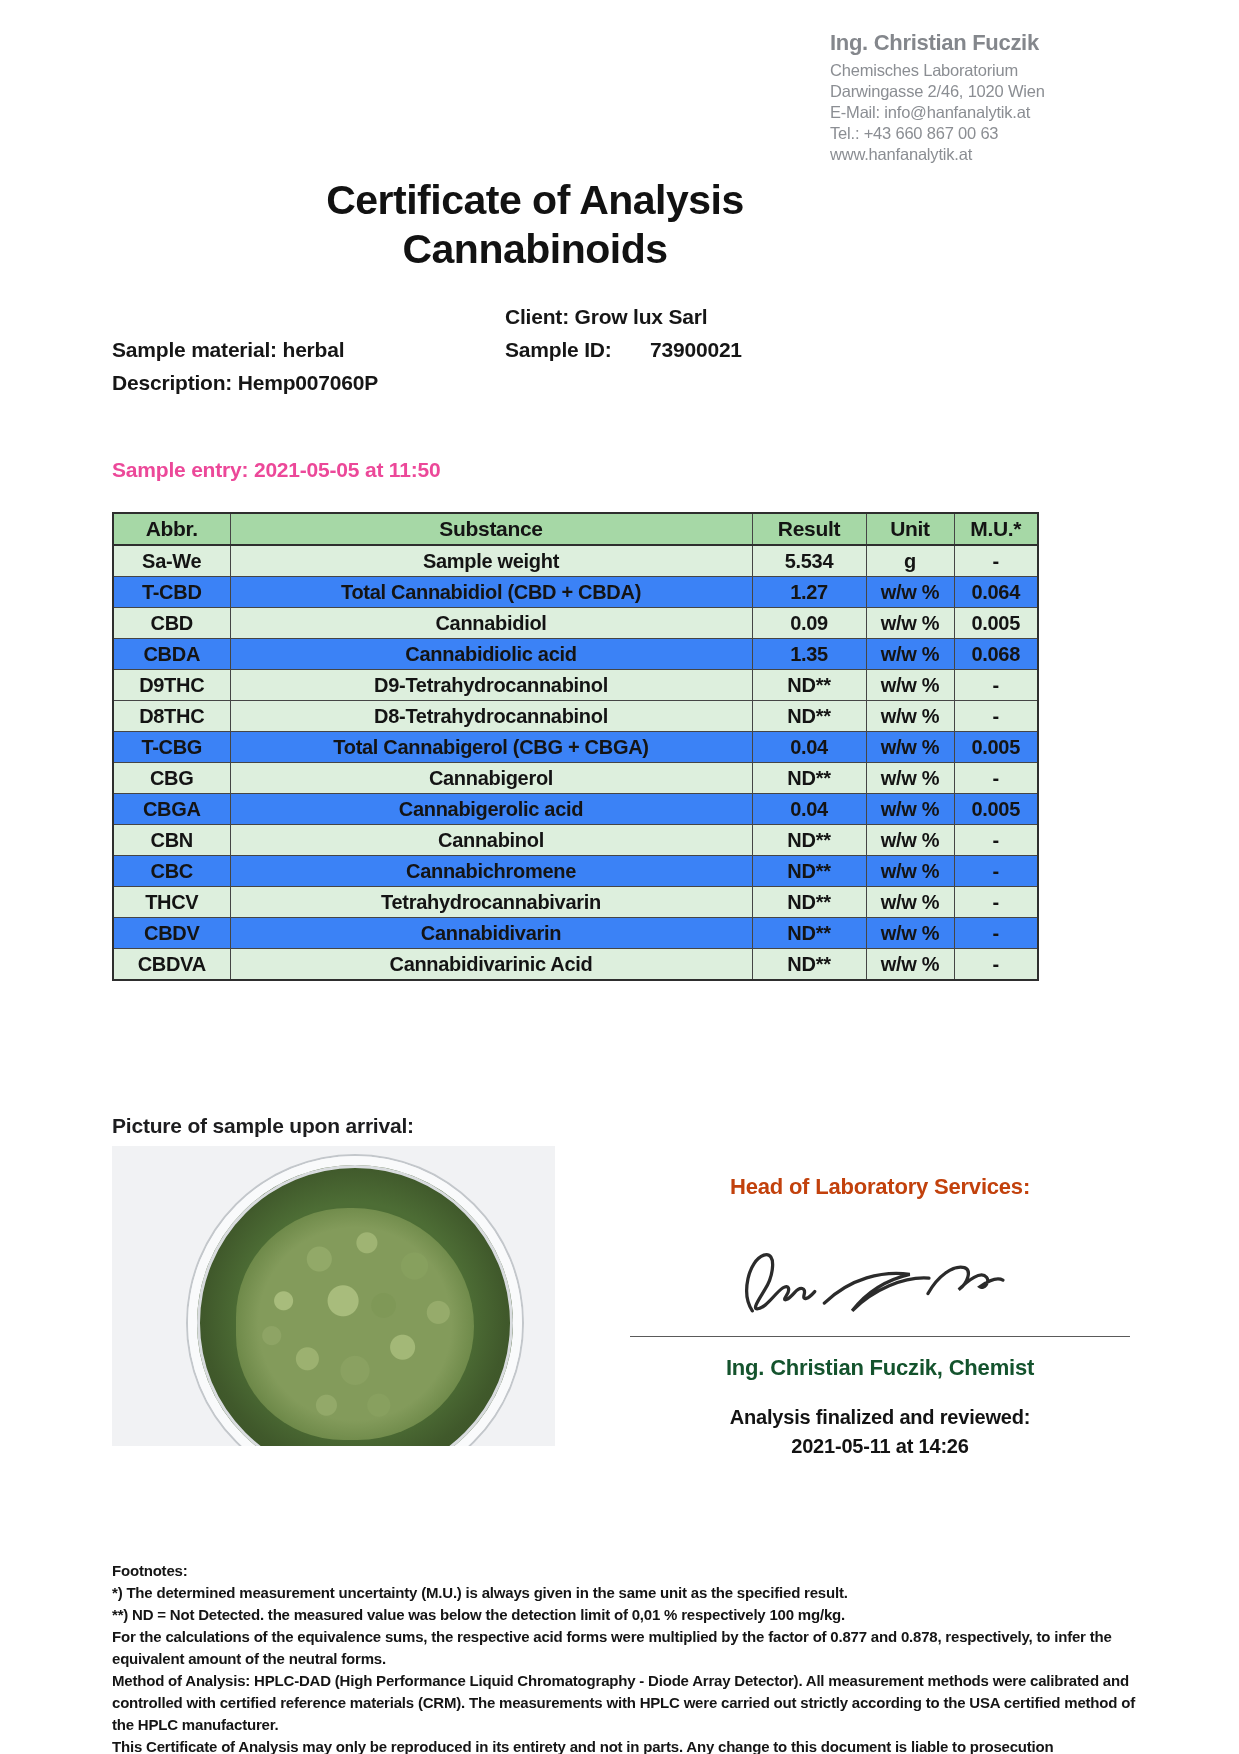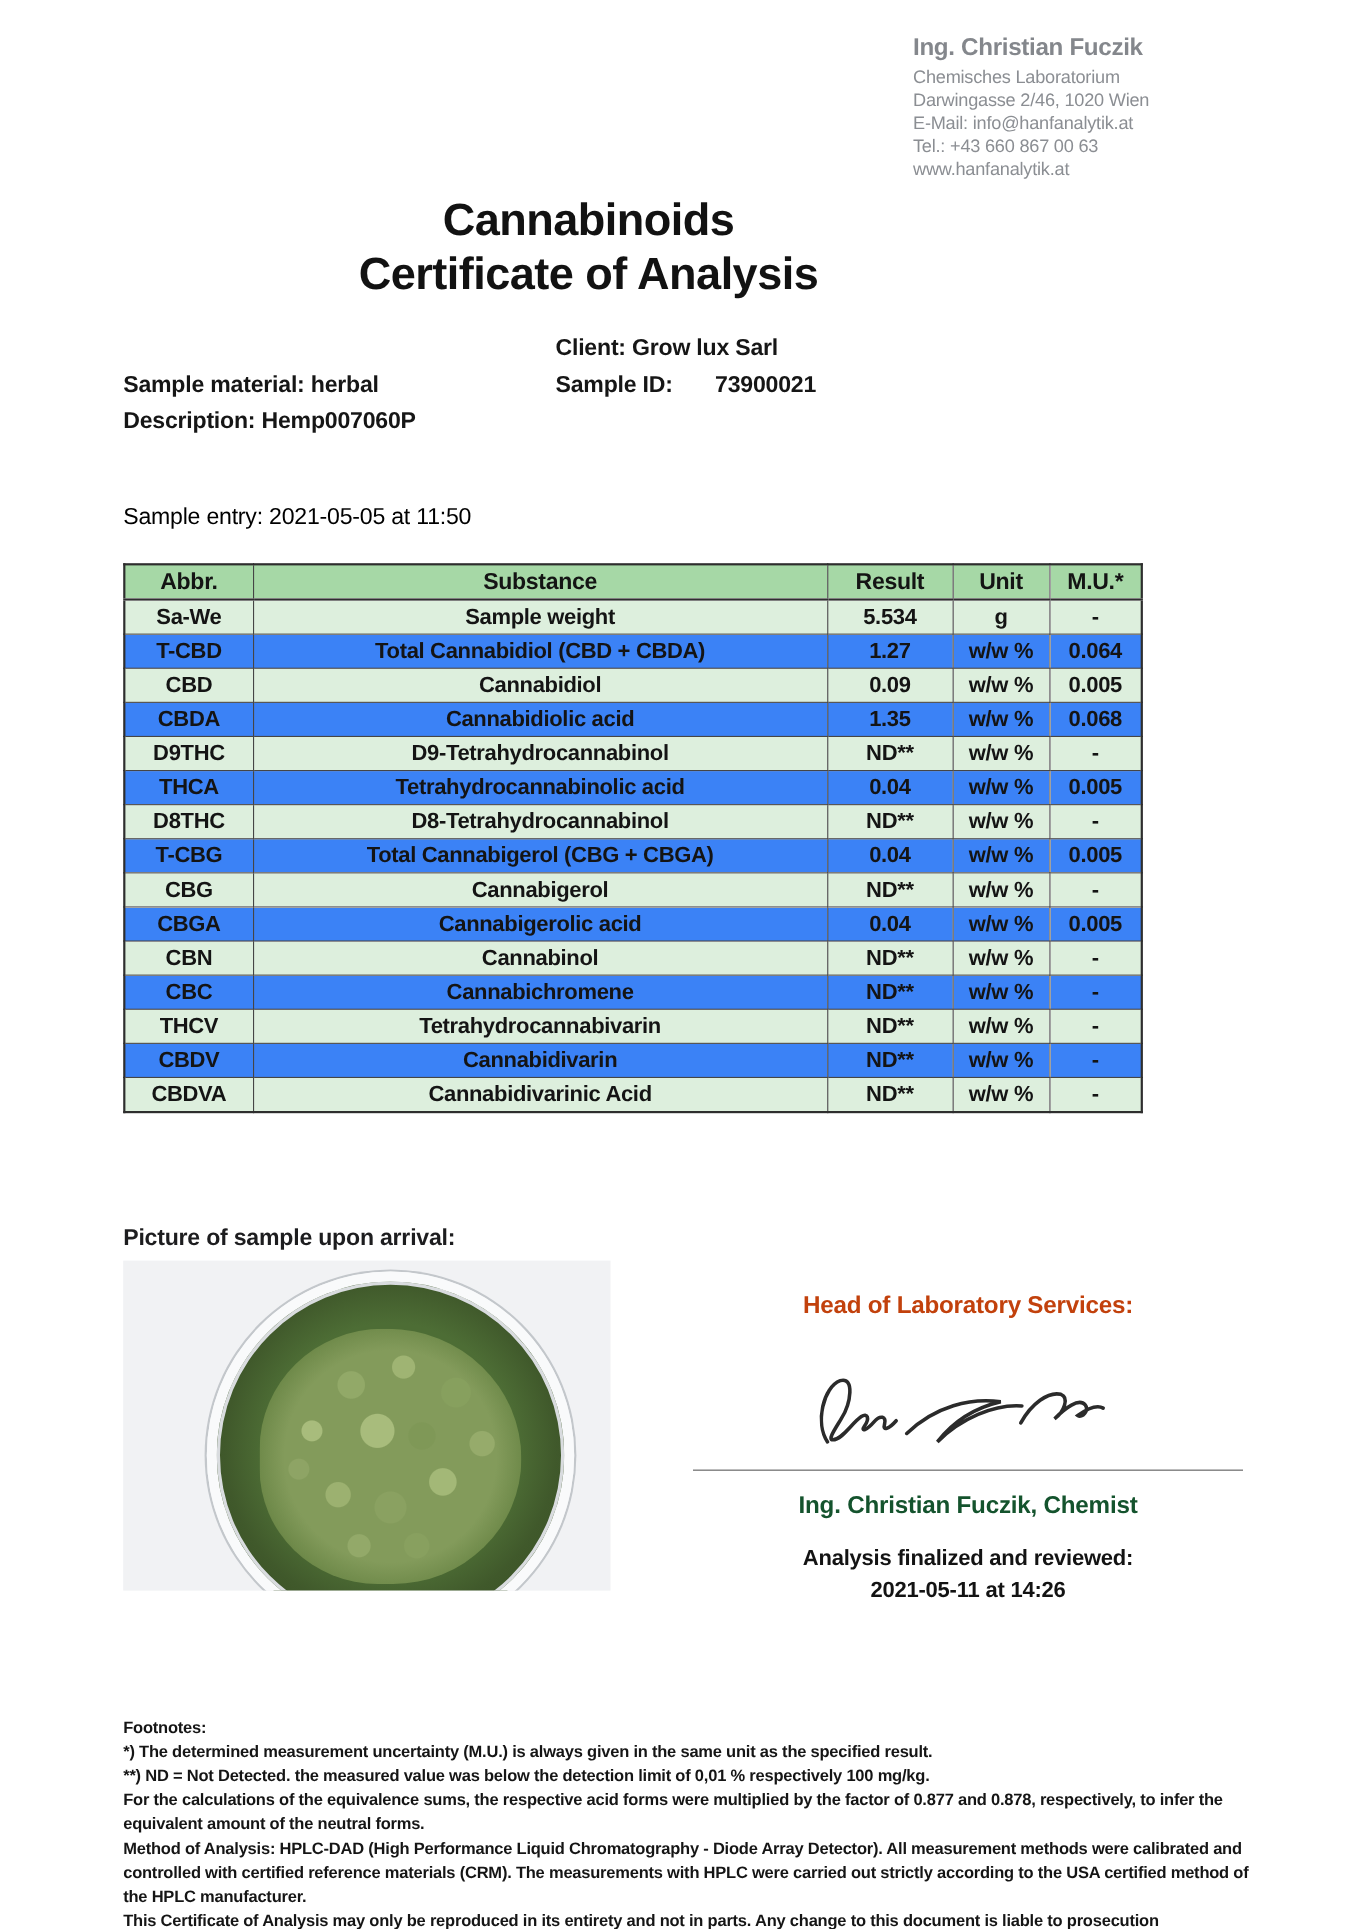--- a/index.html
+++ b/index.html
@@ -27,21 +27,21 @@
   
   .title-block{position:absolute;left:170px;top:176px;width:730px;text-align:center;}
   .title-line{font-size:41px;line-height:49px;font-weight:bold;color:#121212;letter-spacing:-0.5px;}
   
   .info-left{position:absolute;left:112px;top:333px;}
   .info-right{position:absolute;left:505px;top:300px;}
   .info-line{font-size:21px;font-weight:bold;line-height:33px;color:#161616;white-space:nowrap;}
   .id-row{display:flex;}
   .id-label{width:145px;}
   
-  .entry-line{position:absolute;left:112px;top:458px;font-size:21px;font-weight:normal;color:#000000;}
+  .entry-line{position:absolute;left:112px;top:458px;font-size:21px;font-weight:bold;color:#ec4899;}
   table.results{
     position:absolute;left:112px;top:512px;
     width:925px;border-collapse:collapse;table-layout:fixed;
     border:2px solid #2e2e2e;
   }
   table.results th,table.results td{
     border:1px solid #454545;
     height:30px;padding:0 6px;
     font-size:20px;font-weight:bold;color:#141414;
     text-align:center;overflow:hidden;white-space:nowrap;
@@ -112,22 +112,22 @@
   <div class="contact-block">
     <div class="contact-name">Ing. Christian Fuczik</div>
     <div class="contact-line">Chemisches Laboratorium</div>
     <div class="contact-line">Darwingasse 2/46, 1020 Wien</div>
     <div class="contact-line">E-Mail: info@hanfanalytik.at</div>
     <div class="contact-line">Tel.: +43 660 867 00 63</div>
     <div class="contact-line">www.hanfanalytik.at</div>
   </div>
 
   <div class="title-block">
+    <div class="title-line">Certificate of Analysis</div>
     <div class="title-line">Cannabinoids</div>
-    <div class="title-line">Certificate of Analysis</div>
   </div>
 
   <div class="info-right">
     <div class="info-line">Client: Grow lux Sarl</div>
     <div class="info-line id-row">
       <span class="id-label">Sample ID:</span>
       <span>73900021</span>
     </div>
   </div>
   <div class="info-left">
@@ -183,27 +183,20 @@
           <td>w/w %</td>
           <td>0.068</td>
         </tr>
         <tr class="data-row row-odd">
           <td class="c-left">D9THC</td>
           <td class="c-left">D9-Tetrahydrocannabinol</td>
           <td>ND**</td>
           <td>w/w %</td>
           <td>-</td>
         </tr>
-        <tr class="data-row row-even">
-          <td class="c-left">THCA</td>
-          <td class="c-left">Tetrahydrocannabinolic acid</td>
-          <td>0.04</td>
-          <td>w/w %</td>
-          <td>0.005</td>
-        </tr>
         <tr class="data-row row-odd">
           <td class="c-left">D8THC</td>
           <td class="c-left">D8-Tetrahydrocannabinol</td>
           <td>ND**</td>
           <td>w/w %</td>
           <td>-</td>
         </tr>
         <tr class="data-row row-even">
           <td class="c-left">T-CBG</td>
           <td class="c-left">Total Cannabigerol (CBG + CBGA)</td>

